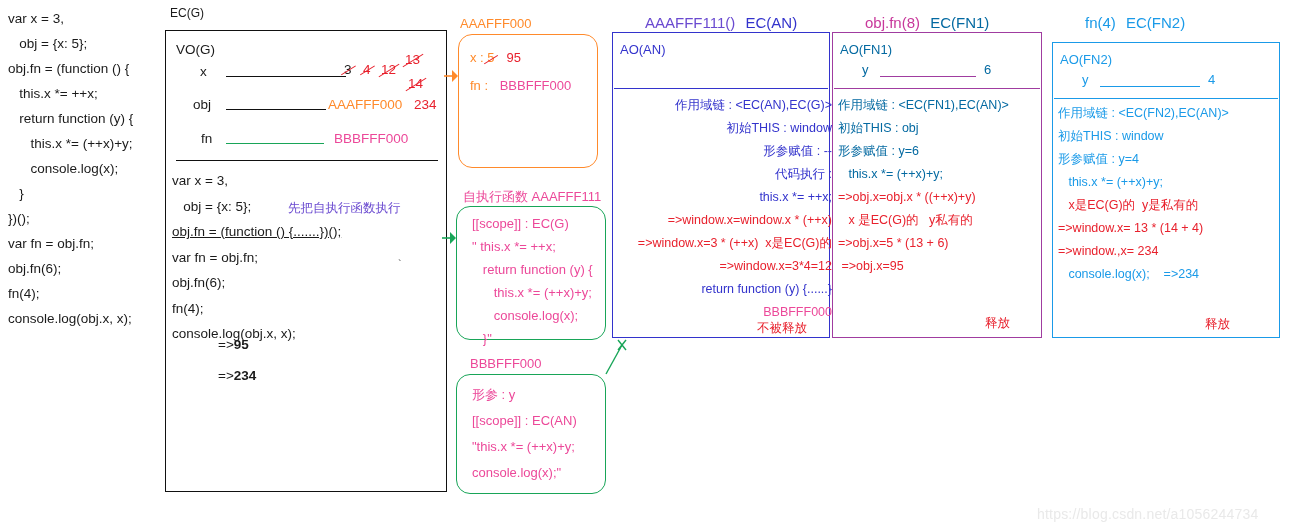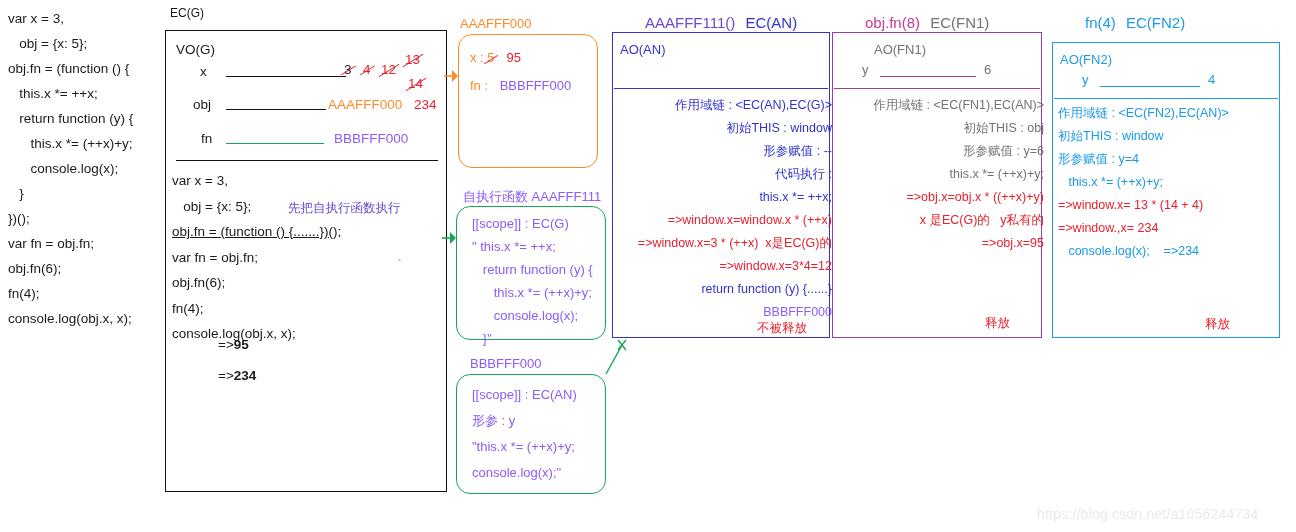--- a/index.html
+++ b/index.html
@@ -12,24 +12,24 @@
     position:relative;
     overflow:hidden;
   }
   .abs{position:absolute;}
   .nowrap{white-space:nowrap;}
 
   
   .c-black{color:#1a1a1a;}
   .c-red{color:#e8212d;}
   .c-orange{color:#ff8a2b;}
-  .c-green{color:#8b5cf6;padding-left:8px;}
+  .c-green{color:#ec4899;padding-left:8px;}
   .c-blue{color:#3333cc;}
   .c-cyan{color:#1a9ae8;}
-  .c-purple{color:#737373;}
+  .c-purple{color:#0369a1;}
   .c-magenta{color:#c8389b;}
   .c-violet{color:#6a4ad0;}
 
   
   #source-code{left:8px;top:6px;width:150px;line-height:25px;font-size:13.5px;}
   #source-code .ln{display:block;white-space:pre;}
 
   
   #ecg-label{left:170px;top:6px;font-size:12px;}
   #ecg-box{left:165px;top:30px;width:282px;height:462px;border:1.6px solid #111;box-sizing:border-box;}
@@ -83,26 +83,26 @@
   #an-label{left:618px;top:14px;}
   #an-box{left:612px;top:32px;width:218px;height:306px;border-color:#3333cc;}
   #an-ao{left:620px;top:42px;font-size:13px;}
   #an-div{left:614px;top:88px;width:214px;border-top:1.4px solid #3333cc;height:0;}
   #an-body{left:618px;top:94px;width:214px;line-height:23px;font-size:12.5px;}
   #an-body .ln{display:block;white-space:pre;text-align:right;}
 
   
   #fn1-label{left:838px;top:14px;}
   #fn1-box{left:832px;top:32px;width:210px;height:306px;border-color:#a03ca0;}
-  #fn1-ao{left:840px;top:42px;font-size:13px;margin-left:34px;}
+  #fn1-ao{left:840px;top:42px;font-size:13px;}
   #fn1-row-y{left:862px;top:62px;font-size:13px;}
   #fn1-row-line{left:880px;top:76px;width:96px;border-top:1.3px solid #a03ca0;height:0;}
   #fn1-row-val{left:984px;top:62px;font-size:13px;}
   #fn1-div{left:834px;top:88px;width:206px;border-top:1.4px solid #a03ca0;height:0;}
-  #fn1-body{left:838px;top:94px;width:206px;line-height:23px;font-size:12.5px;text-align:right;}
+  #fn1-body{left:838px;top:94px;width:206px;line-height:23px;font-size:12.5px;}
   #fn1-body .ln{display:block;white-space:pre;}
   #fn1-free{left:985px;top:315px;font-size:12.5px;}
 
   
   #fn2-label{left:1058px;top:14px;}
   #fn2-box{left:1052px;top:42px;width:228px;height:296px;border-color:#1a9ae8;}
   #fn2-ao{left:1060px;top:52px;font-size:13px;}
   #fn2-row-y{left:1082px;top:72px;font-size:13px;}
   #fn2-row-line{left:1100px;top:86px;width:100px;border-top:1.3px solid #1a9ae8;height:0;}
   #fn2-row-val{left:1208px;top:72px;font-size:13px;}
@@ -191,22 +191,22 @@
   <span class="ln">" this.x *= ++x;</span>
   <span class="ln">   return function (y) {</span>
   <span class="ln">      this.x *= (++x)+y;</span>
   <span class="ln">      console.log(x);</span>
   <span class="ln">   }"</span>
 </div>
 
 <div class="abs rbox-label c-green" id="bbb000-label">BBBFFF000</div>
 <div class="rbox" id="bbb000-box"></div>
 <div class="abs rbody c-green" id="bbb000-body">
+  <span class="ln">形参 : y</span>
   <span class="ln">[[scope]] : EC(AN)</span>
-  <span class="ln">形参 : y</span>
   <span class="ln">"this.x *= (++x)+y;</span>
   <span class="ln">console.log(x);"</span>
 </div>
 
 <div class="abs sbox-label nowrap" id="an-label">
   <span class="c-violet">AAAFFF111()</span>
   <span class="c-blue" style="margin-left:6px;">EC(AN)</span>
 </div>
 <div class="sbox" id="an-box"></div>
 <div class="abs c-blue" id="an-ao">AO(AN)</div>
@@ -235,39 +235,41 @@
 <div class="abs" id="fn1-row-line"></div>
 <div class="abs c-purple" id="fn1-row-val">6</div>
 <div class="abs" id="fn1-div"></div>
 <div class="abs" id="fn1-body">
   <span class="ln c-purple">作用域链 : &lt;EC(FN1),EC(AN)&gt;</span>
   <span class="ln c-purple">初始THIS : obj</span>
   <span class="ln c-purple">形参赋值 : y=6</span>
   <span class="ln c-purple">   this.x *= (++x)+y;</span>
   <span class="ln c-red">=&gt;obj.x=obj.x * ((++x)+y)</span>
   <span class="ln c-red">   x 是EC(G)的   y私有的</span>
+  <span class="ln c-red">=&gt;obj.x=5 * (13 + 6)</span>
   <span class="ln c-red"> =&gt;obj.x=95</span>
 </div>
 <div class="abs c-red" id="fn1-free">释放</div>
 
 <div class="abs sbox-label nowrap" id="fn2-label">
   <span class="c-cyan">fn(4)</span>
   <span class="c-cyan" style="margin-left:6px;">EC(FN2)</span>
 </div>
 <div class="sbox" id="fn2-box"></div>
 <div class="abs c-cyan" id="fn2-ao">AO(FN2)</div>
 <div class="abs c-cyan" id="fn2-row-y">y</div>
 <div class="abs" id="fn2-row-line"></div>
 <div class="abs c-cyan" id="fn2-row-val">4</div>
 <div class="abs" id="fn2-div"></div>
 <div class="abs" id="fn2-body">
   <span class="ln c-cyan">作用域链 : &lt;EC(FN2),EC(AN)&gt;</span>
   <span class="ln c-cyan">初始THIS : window</span>
   <span class="ln c-cyan">形参赋值 : y=4</span>
   <span class="ln c-cyan">   this.x *= (++x)+y;</span>
+  <span class="ln c-red">   x是EC(G)的  y是私有的</span>
   <span class="ln c-red">=&gt;window.x= 13 * (14 + 4)</span>
   <span class="ln c-red">=&gt;window.,x= 234</span>
   <span class="ln c-cyan">   console.log(x);    =&gt;234</span>
 </div>
 <div class="abs c-red" id="fn2-free">释放</div>
 
 <svg class="conn" style="left:0;top:0;width:1296px;height:532px;pointer-events:none;">
 
   <path d="M458 76 L452 70 L452 82 Z" fill="#ff8a2b"></path>
   <line x1="452" y1="76" x2="444" y2="76" stroke="#ff8a2b" stroke-width="1.6"></line>

